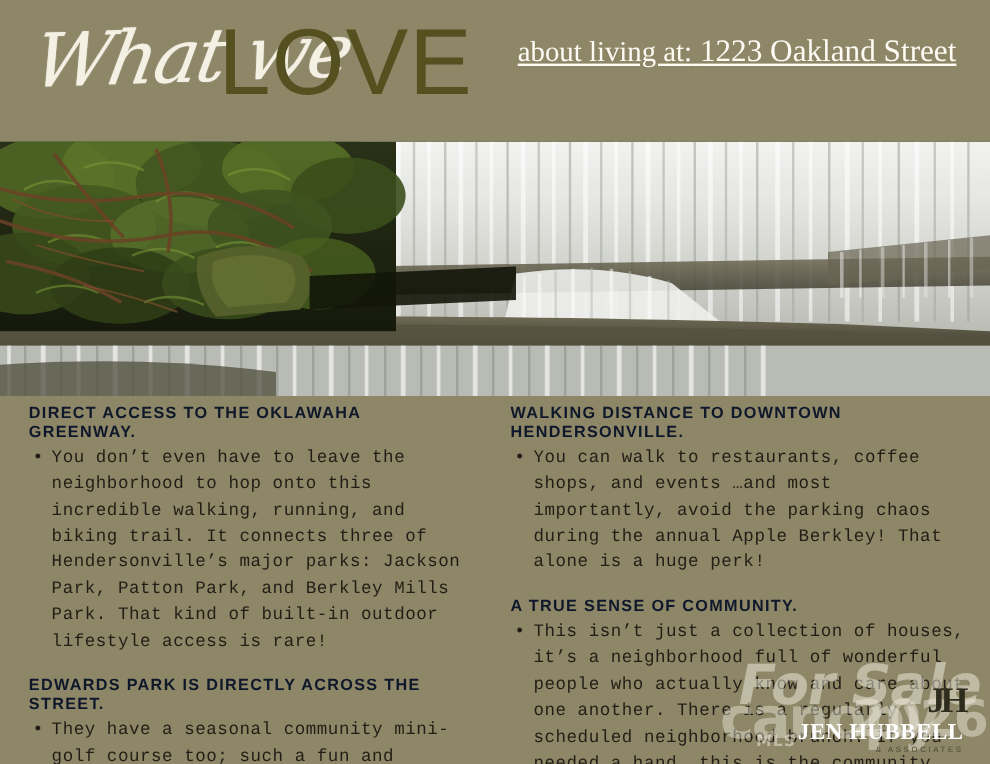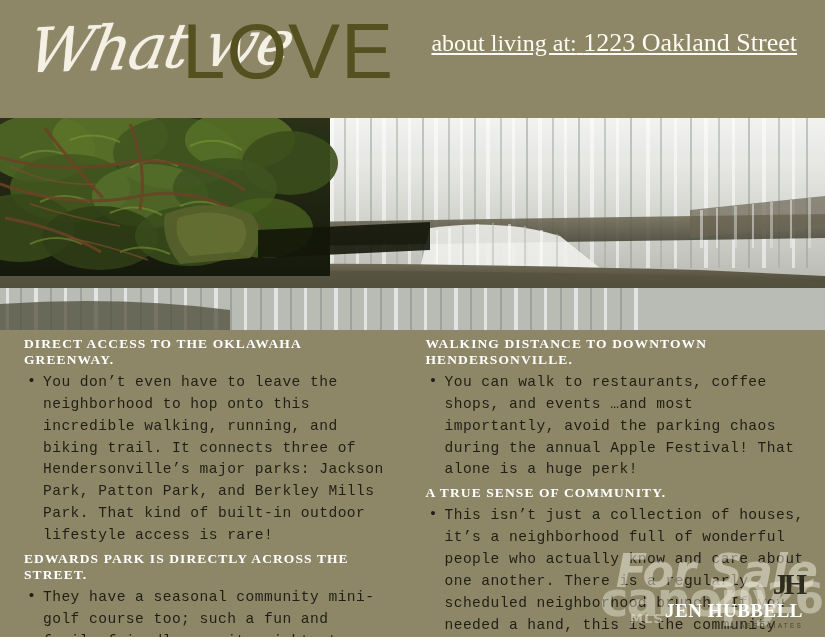--- a/index.html
+++ b/index.html
@@ -76,30 +76,30 @@
   }
   .cols{
     display:flex;
     gap:0px;
   }
   .col{ width:50%; }
   .col.left{ padding-right:22px; }
   .col.right{ padding-left:10px; }
 
   .sec-head{
-    font-family:Liberation Serif, serif;
+    font-family:Liberation Sans, sans-serif;
     font-weight:bold;
     font-size:13.5px;
     letter-spacing:1.1px;
-    color:#ffffff;
+    color:#0f172a;
     line-height:1.18;
     margin-bottom:4px;
     text-transform:uppercase;
   }
-  .sec-head.second{ margin-top:4px; }
+  .sec-head.second{ margin-top:16px; }
 
   ul.bullets{ list-style:none; margin:0 0 0 2px; padding:0; }
   ul.bullets li{
     position:relative;
     padding-left:17px;
     font-family:Liberation Mono, monospace;
     font-size:14.6px;
     line-height:1.50;
     letter-spacing:.45px;
     color:#221e15;
@@ -418,21 +418,21 @@
         <ul class="bullets">
           <li>They have a seasonal community mini-golf course too; such a fun and family-friendly amenity right at your doorstep.</li>
         </ul>
 
       </div>
 
       <div class="col right">
 
         <div class="sec-head">WALKING DISTANCE TO DOWNTOWN HENDERSONVILLE.</div>
         <ul class="bullets">
-          <li>You can walk to restaurants, coffee shops, and events …and most importantly, avoid the parking chaos during the annual Apple Festival! That alone is a huge perk!</li>
+          <li>You can walk to restaurants, coffee shops, and events …and most importantly, avoid the parking chaos during the annual Apple Berkley! That alone is a huge perk!</li>
         </ul>
 
         <div class="sec-head second">A TRUE SENSE OF COMMUNITY.</div>
         <ul class="bullets">
           <li>This isn’t just a collection of houses, it’s a neighborhood full of wonderful people who actually know and care about one another. There is a regularly scheduled neighborhood brunch. If you needed a hand, this is the community that truly steps in and helps their neighbors.</li>
         </ul>
 
       </div>
 
     </div>

